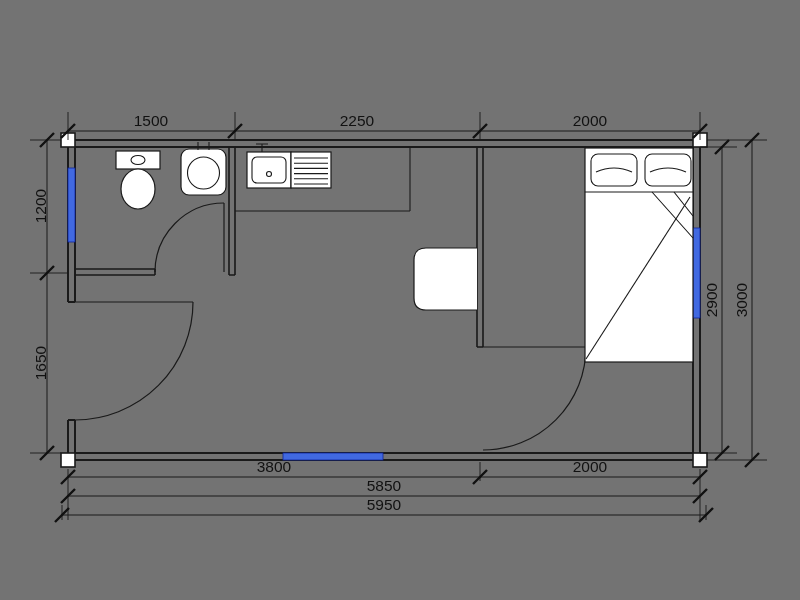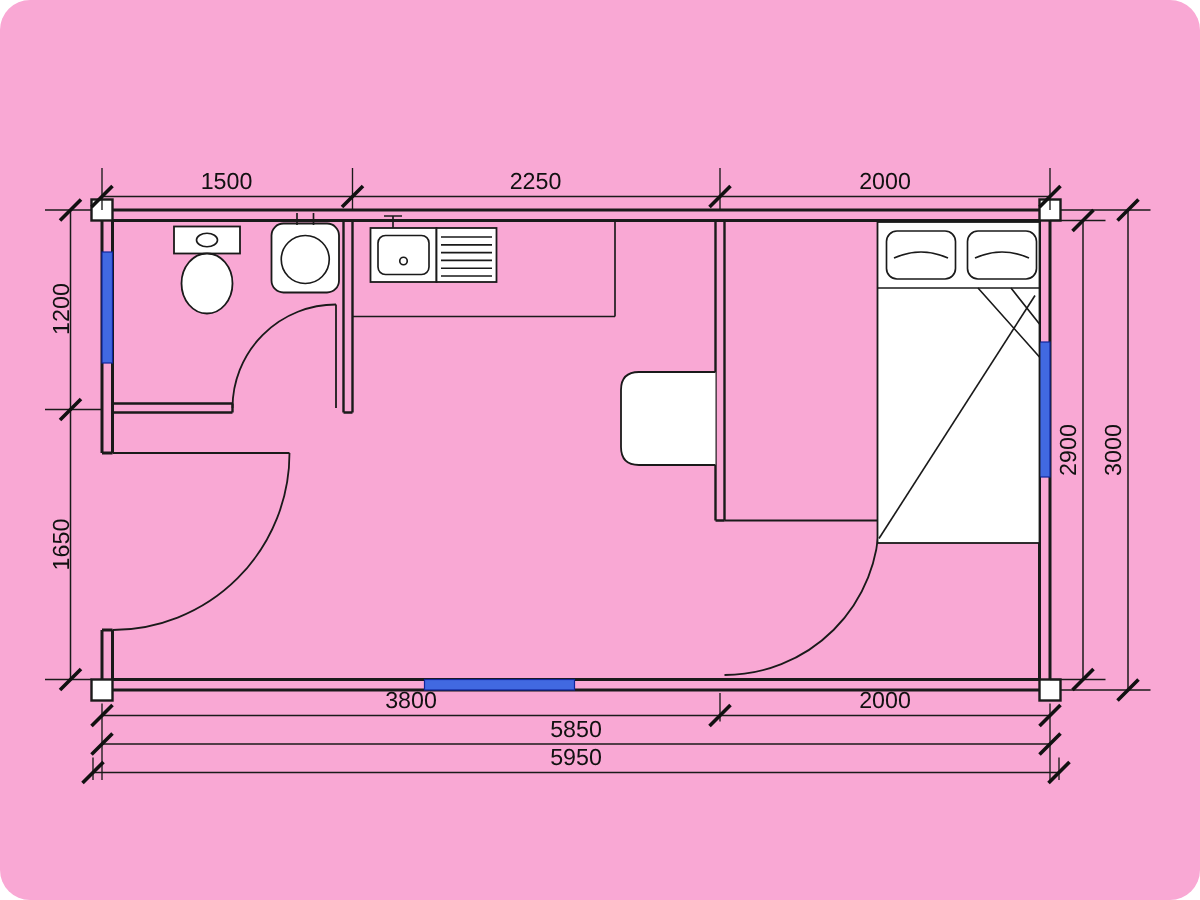--- a/index.html
+++ b/index.html
@@ -5,23 +5,22 @@
   html, body {
     margin: 0;
     padding: 0;
     background: #ffffff;
     font-family: "Liberation Sans", sans-serif;
   }
   .canvas {
     position: relative;
     width: 800px;
     height: 600px;
-    background: #f9a8d4;
+    background: #737373;
     overflow: hidden;
-    border-radius: 20px;
   }
   svg { display: block; }
   .wall      { stroke: #1a1a1a; stroke-width: 2;   fill: none; }
   .wall-thin { stroke: #1a1a1a; stroke-width: 1.6; fill: none; }
   .fixture   { stroke: #1a1a1a; stroke-width: 1.2; fill: #ffffff; }
   .fixline   { stroke: #1a1a1a; stroke-width: 1.1; fill: none; }
   .door      { stroke: #1a1a1a; stroke-width: 1.2; fill: none; }
   .dimline   { stroke: #1a1a1a; stroke-width: 1;   fill: none; }
   .extline   { stroke: #1a1a1a; stroke-width: 0.9; fill: none; }
   .tick      { stroke: #111111; stroke-width: 2.4; fill: none; }

